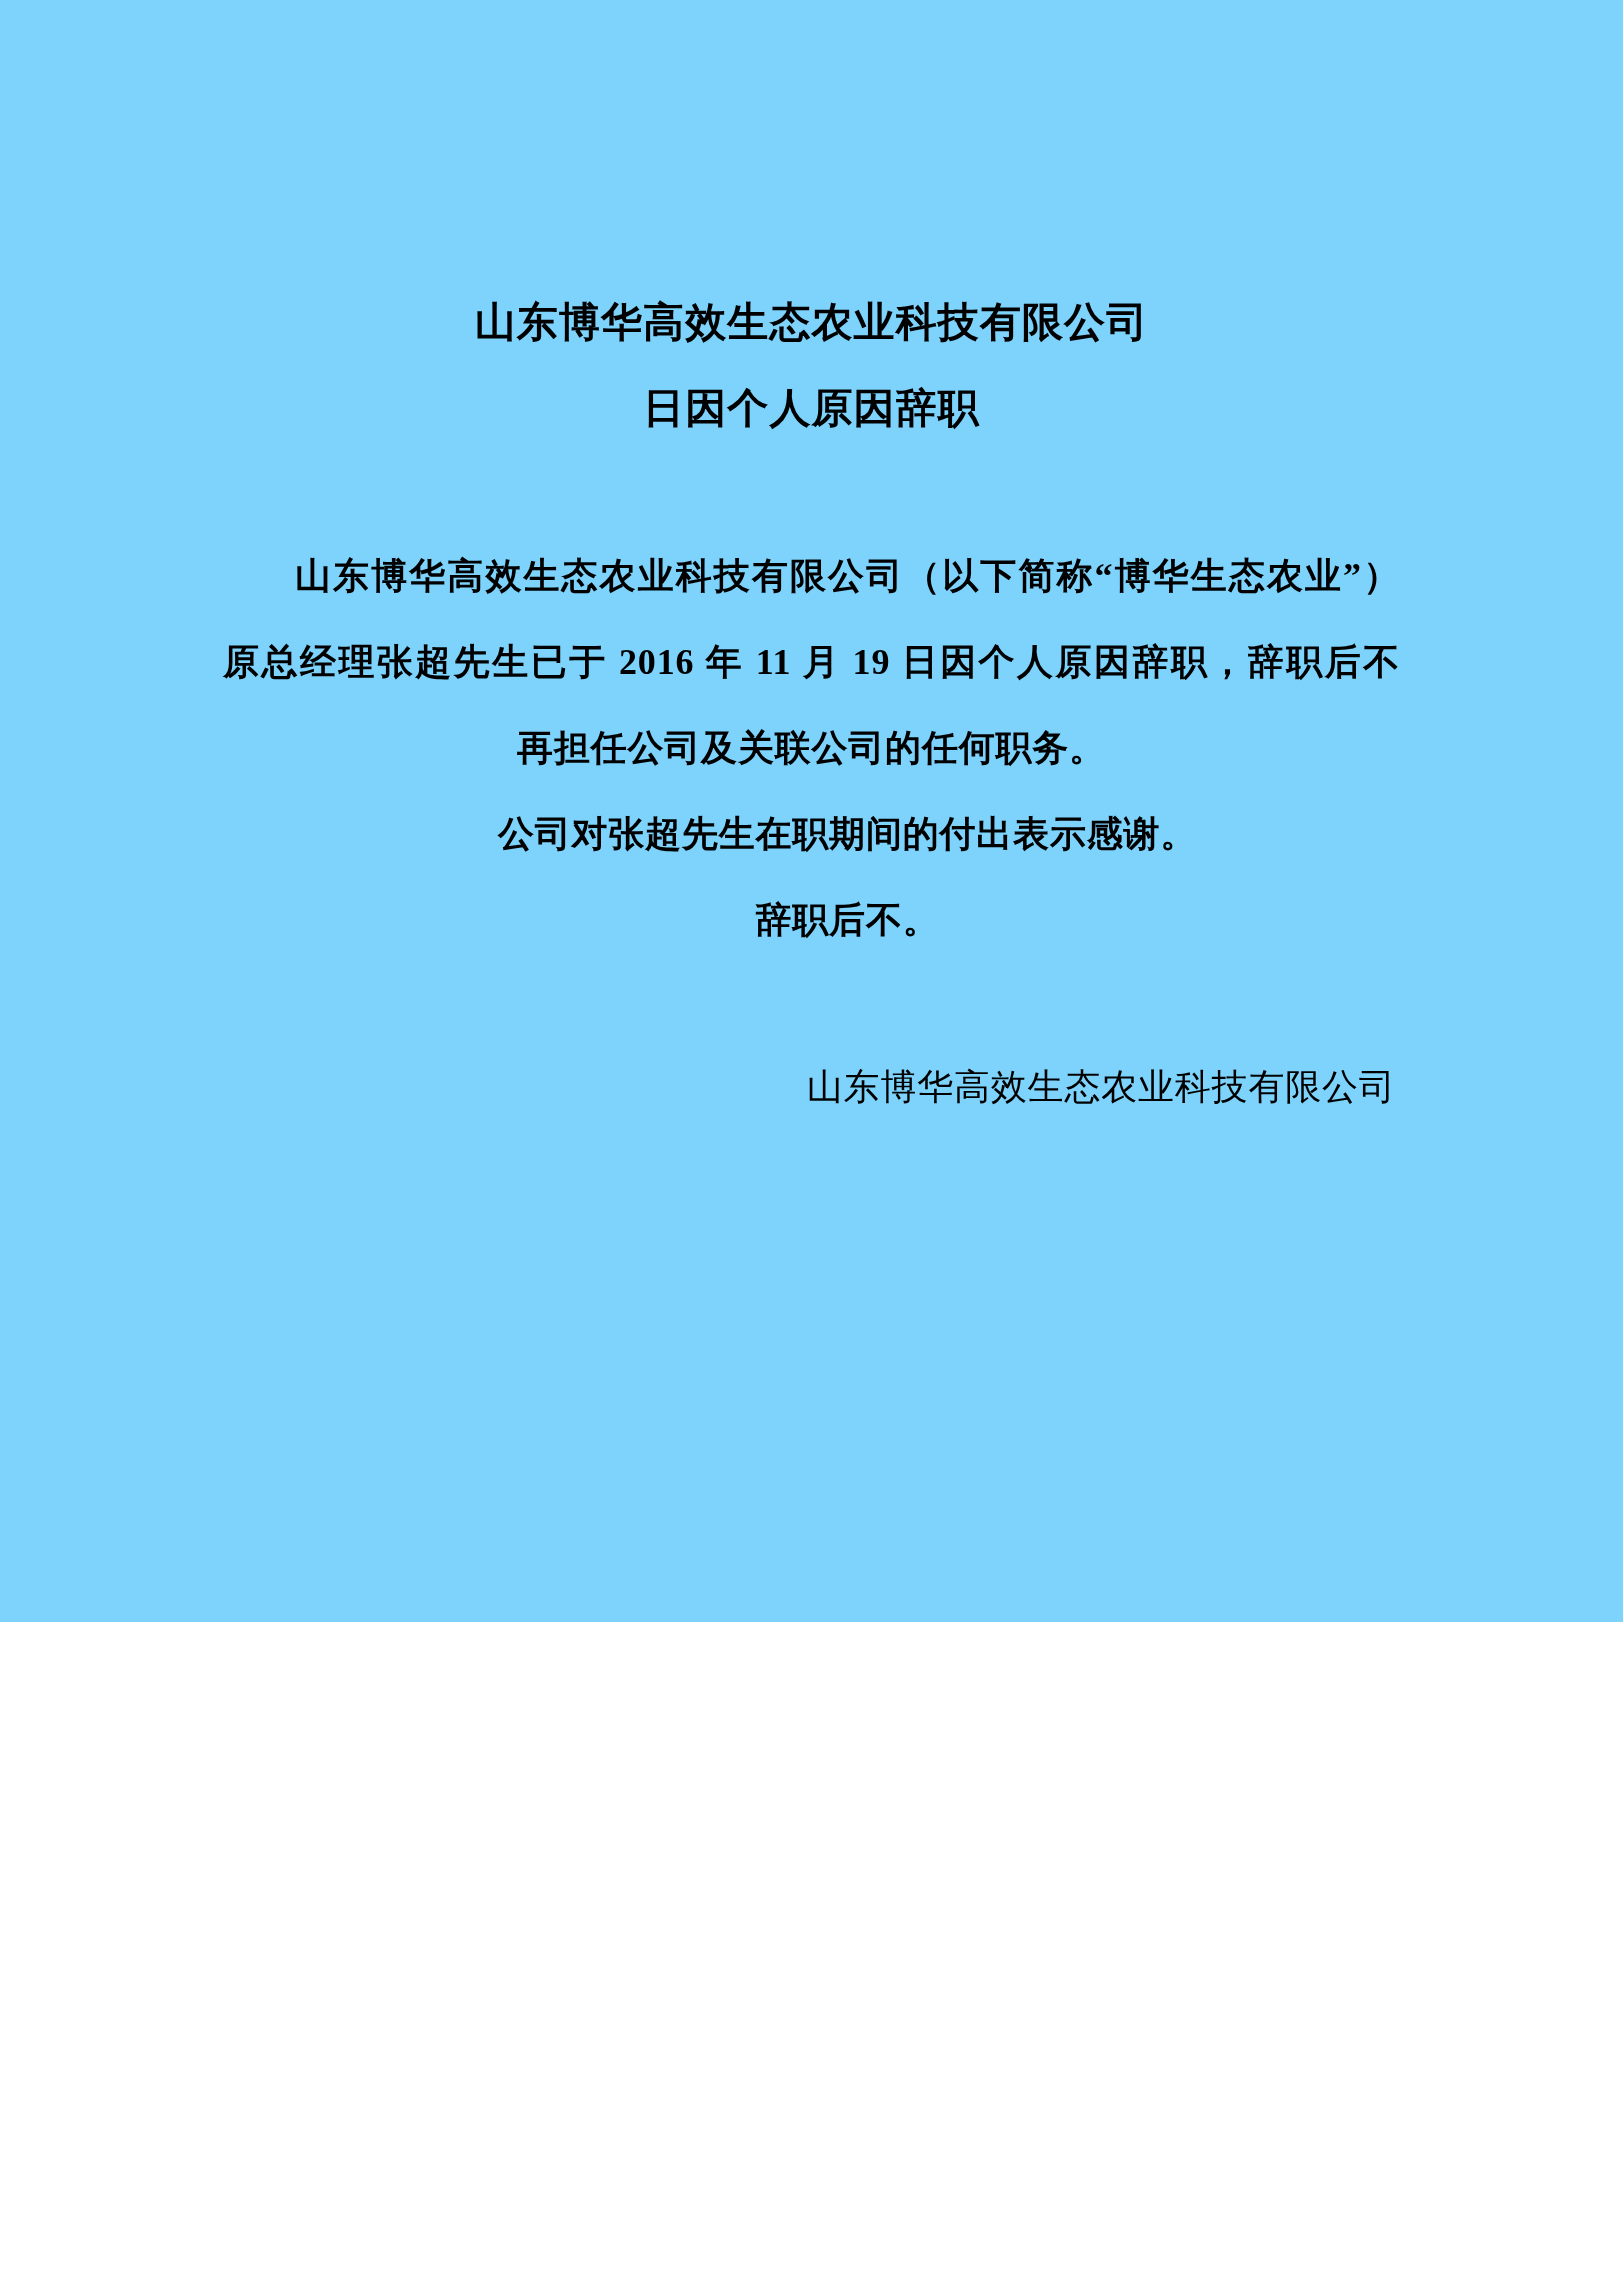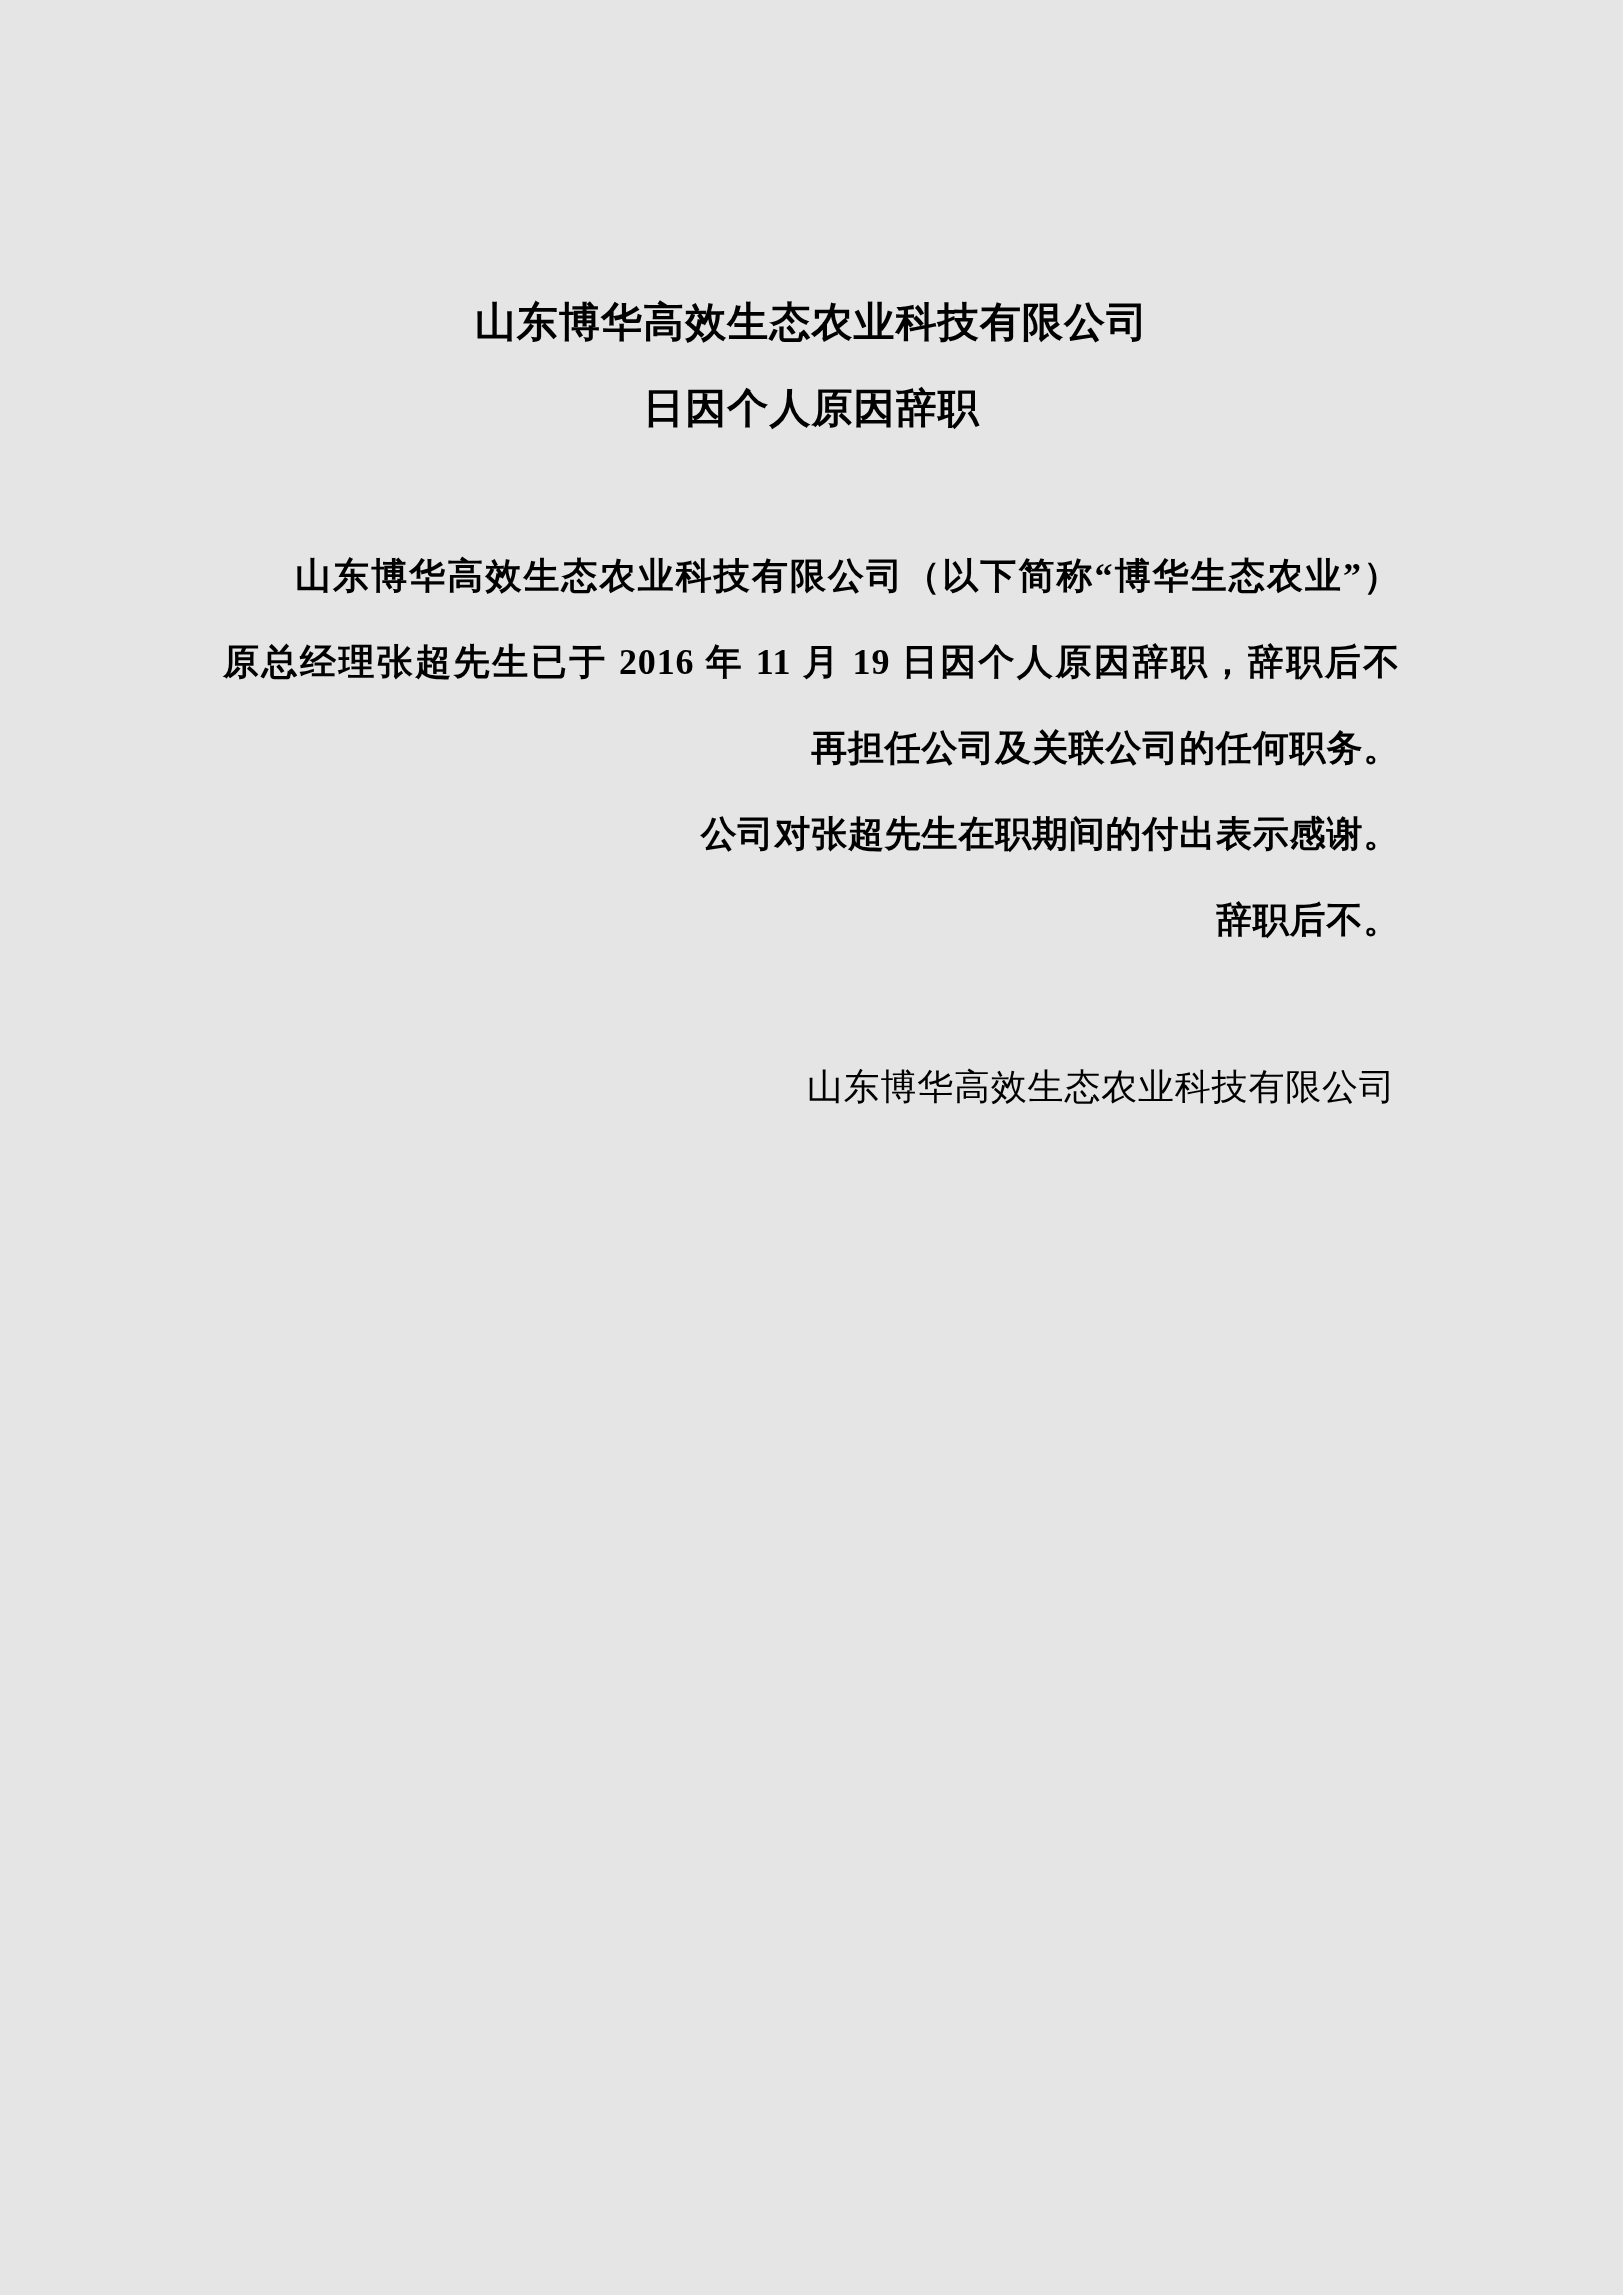--- a/index.html
+++ b/index.html
@@ -3,45 +3,45 @@
 <meta charset="utf-8">
 <style>
   html, body {
     margin: 0;
     padding: 0;
     background: #ffffff;
   }
   .page {
     position: relative;
     width: 1623px;
-    height: 2295px;
+    height: 1622px;
     box-sizing: border-box;
     padding: 279px 223px 0 223px;
-    background: #e5e5e5;
+    background: #7dd3fc;
     color: #000000;
     font-family: "Liberation Serif", "DejaVu Serif", serif;
     overflow: hidden;
   }
   .title-line {
     font-size: 41px;
     font-weight: bold;
     line-height: 86px;
     letter-spacing: 1.1px;
     text-align: center;
     white-space: nowrap;
   }
   .body-block {
     margin-top: 82px;
     font-weight: bold;
   }
   .body-line {
     font-size: 36px;
     line-height: 86px;
     letter-spacing: 0.8px;
-    text-align: right;
+    text-align: center;
   }
   .body-line.stretch {
     text-align: justify;
     text-align-last: justify;
   }
   .body-line.indent {
     text-indent: 2em;
   }
   .sig-block {
     margin-top: 81px;

